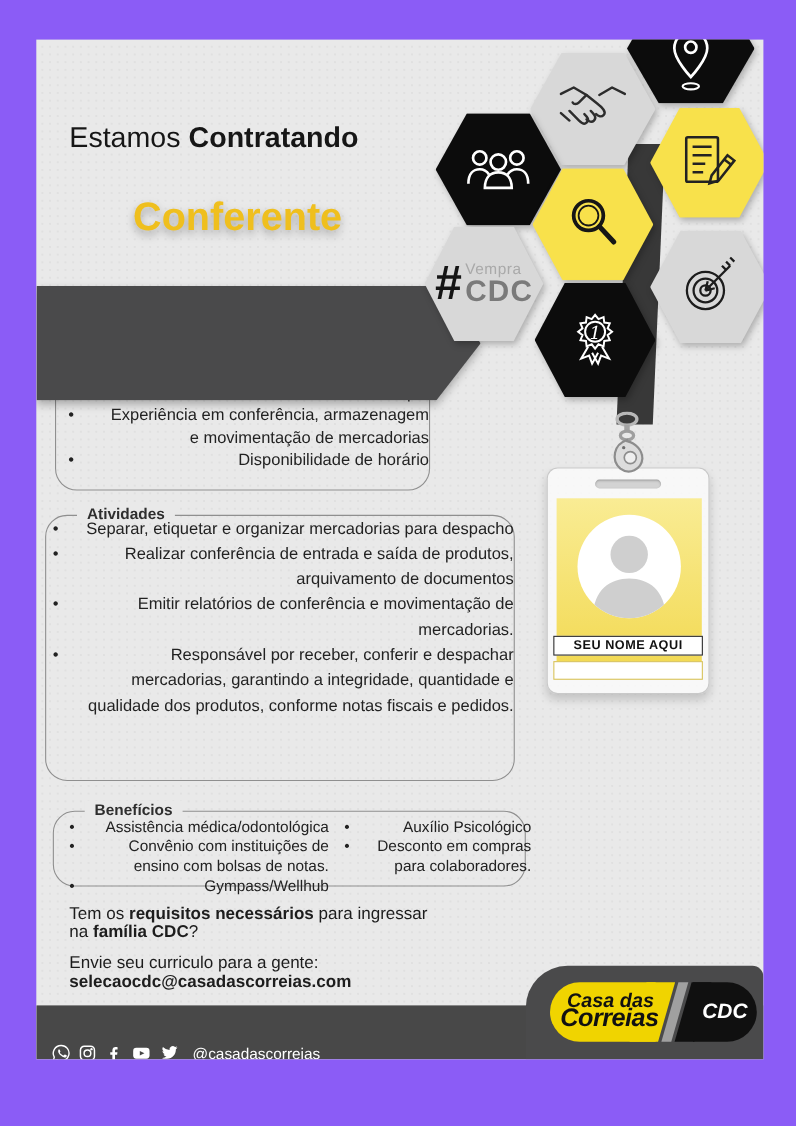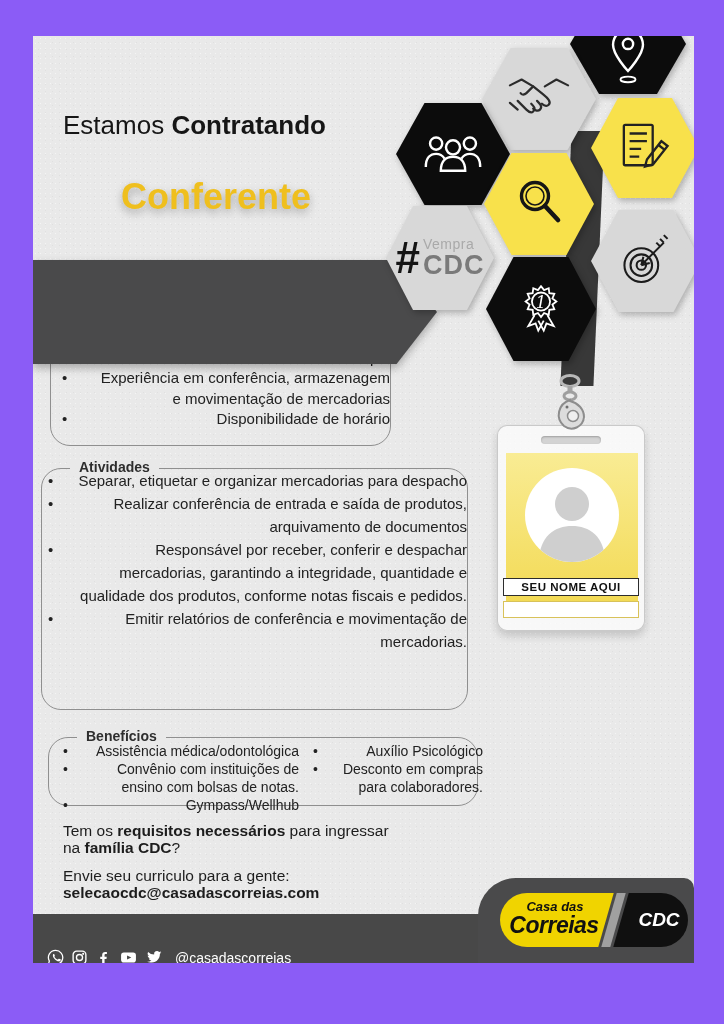--- a/index.html
+++ b/index.html
@@ -90,21 +90,21 @@
   .website{color:#d8d8d8;font-size:14.5px;letter-spacing:3.2px;padding-left:6px;margin-top:2px;}
 
   .logo-plate{position:absolute;left:445px;top:842px;width:216px;height:85px;background:#4a4a4b;
         border-radius:38px 10px 0 0;z-index:6;}
   .logo{position:absolute;left:22px;top:15px;width:190px;height:54px;}
   .lg-yellow{position:absolute;left:0;top:0;width:96px;height:54px;background:#f0d400;border-radius:27px 0 0 27px;}
   .lg-yskew{position:absolute;left:80px;top:0;width:26px;height:54px;background:#f0d400;transform:skewX(-16deg);}
   .lg-gskew{position:absolute;left:109px;top:0;width:9px;height:54px;background:#a0a0a0;transform:skewX(-16deg);}
   .lg-bskew{position:absolute;left:121px;top:0;width:18px;height:54px;background:#101010;transform:skewX(-16deg);}
   .lg-black{position:absolute;left:130px;top:0;width:58px;height:54px;background:#101010;border-radius:0 27px 27px 0;}
-  .lg-top{position:absolute;left:14px;top:6px;width:82px;text-align:center;font-size:13px;font-style:italic;
+  .lg-top{position:absolute;left:14px;top:6px;width:82px;text-align:center;font-size:18px;font-style:italic;
         font-weight:800;color:#111;z-index:2;}
   .lg-main{position:absolute;left:4px;top:19px;width:100px;text-align:center;font-size:23px;font-style:italic;
         font-weight:800;color:#111;letter-spacing:-.5px;z-index:2;}
   .lg-cdc{position:absolute;left:130px;top:0;width:58px;height:54px;display:flex;align-items:center;
         justify-content:center;font-size:19px;font-style:italic;font-weight:800;color:#fff;z-index:2;}
 </style>
 </head>
 <body>
 
 <div class="page">
@@ -265,22 +265,22 @@
           <li>Experiência em conferência, armazenagem e movimentação de mercadorias</li>
           <li>Disponibilidade de horário</li>
         </ul>
     </div>
 
     <div class="box box-atividades">
       <span class="box-label">Atividades</span>
       <ul class="blist atv-list">
           <li>Separar, etiquetar e organizar mercadorias para despacho</li>
           <li>Realizar conferência de entrada e saída de produtos, arquivamento de documentos</li>
+          <li>Emitir relatórios de conferência e movimentação de mercadorias.</li>
           <li>Responsável por receber, conferir e despachar mercadorias, garantindo a integridade, quantidade e qualidade dos produtos, conforme notas fiscais e pedidos.</li>
-          <li>Emitir relatórios de conferência e movimentação de mercadorias.</li>
         </ul>
     </div>
 
     <div class="box box-beneficios">
       <span class="box-label">Benefícios</span>
       <ul class="blist ben-list ben-left">
           <li>Assistência médica/odontológica</li>
           <li>Convênio com instituições de ensino com bolsas de notas.</li>
           <li>Gympass/Wellhub</li>
         </ul>

